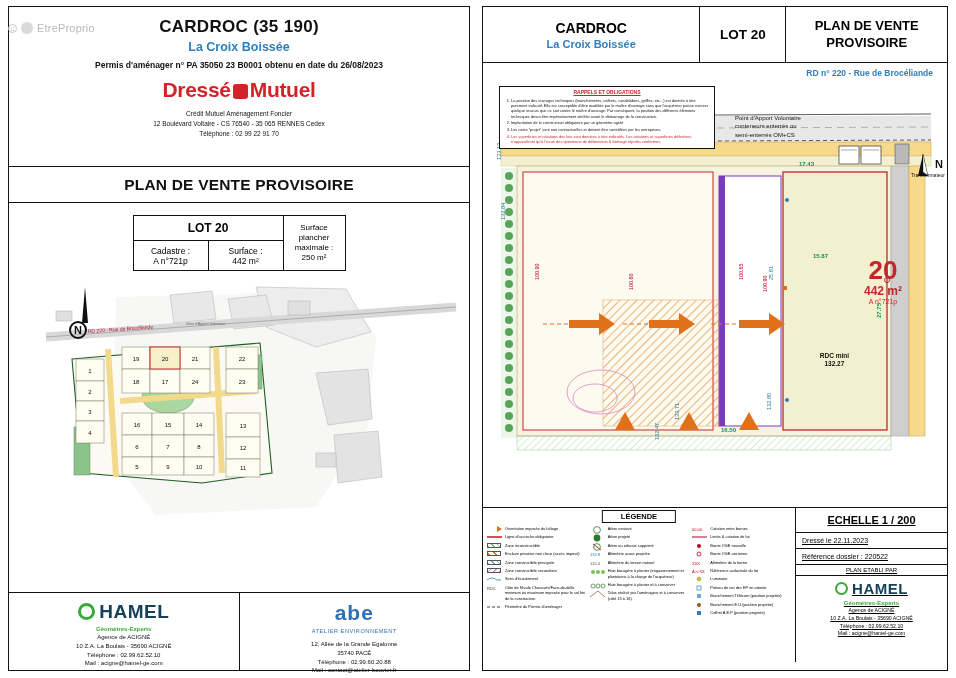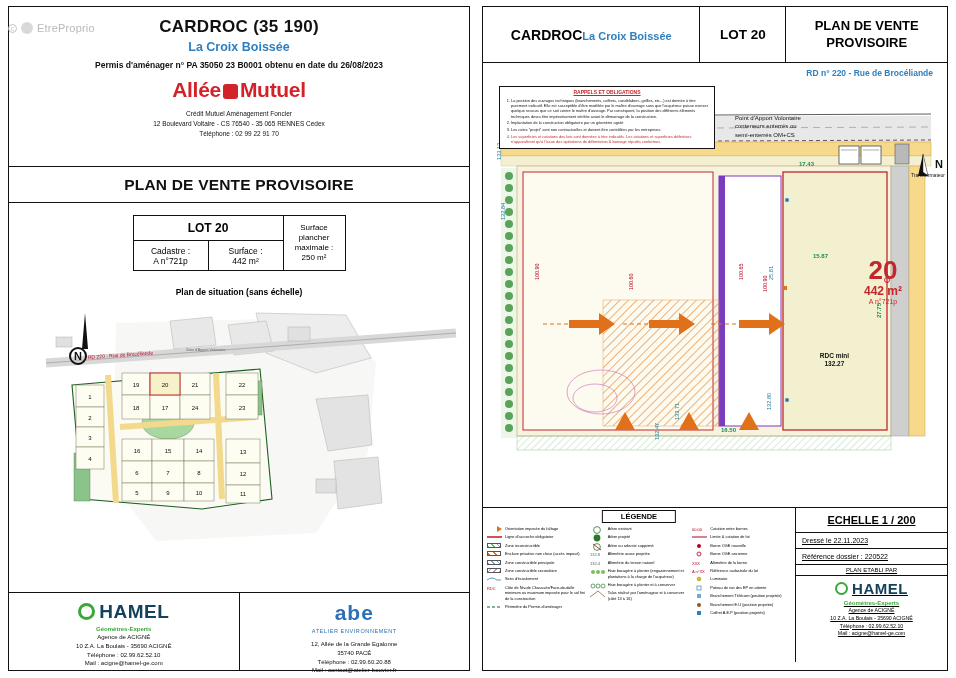--- a/index.html
+++ b/index.html
@@ -212,21 +212,21 @@
     left: 482px; top: 6px;
     width: 466px; height: 665px;
     border: 1px solid #111;
     background: #fff;
   }
   .rt-header {
     display: flex;
     height: 56px;
     border-bottom: 1px solid #111;
   }
-  .rt-h1 { flex: 1.55; display: flex; flex-direction: row; align-items: center; justify-content: center; }
+  .rt-h1 { flex: 1.55; display: flex; flex-direction: column; align-items: center; justify-content: center; }
   .rt-h2 { width: 86px; border-left: 1px solid #111; display: flex; align-items: center; justify-content: center; }
   .rt-h3 { flex: 1.15; border-left: 1px solid #111; display: flex; align-items: center; justify-content: center; text-align: center; }
   .rt-city { font-size: 14px; font-weight: bold; }
   .rt-city-sub { font-size: 11px; font-weight: bold; color: #2f7fbf; margin-top: 2px; }
   .rt-lot { font-size: 13.5px; font-weight: bold; }
   .rt-plan { font-size: 13px; font-weight: bold; line-height: 1.25; }
   .rt-road {
     text-align: right;
     font-size: 8.5px;
     font-weight: bold;
@@ -360,21 +360,21 @@
   </div>
 
   <div class="sheet-left">
 
     <div class="block" style="height:160px;">
       <div class="title-main">CARDROC (35 190)</div>
       <div class="title-sub">La Croix Boissée</div>
       <div class="permit">Permis d'aménager n° PA 35050 23 B0001 obtenu en date du 26/08/2023</div>
       <div class="cm-logo">
         <div class="cm-name">
-          <span>Allée</span><span class="cm-mark"></span><span>Mutuel</span>
+          <span>Dressé</span><span class="cm-mark"></span><span>Mutuel</span>
         </div>
       </div>
       <div class="cm-legal">
         <div>Crédit Mutuel Aménagement Foncier</div>
         <div>12 Boulevard Voltaire - CS 76540 - 35 065 RENNES Cedex</div>
         <div>Téléphone : 02 99 22 91 70</div>
       </div>
     </div>
 
     <div class="block" style="padding:0;">
@@ -398,21 +398,20 @@
           </td>
           <td class="lot-cell">
             <div>Surface :</div>
             <div>442 m²</div>
           </td>
         </tr>
       </tbody>
         </table>
     </div>
 
-    <div class="situation-title">Plan de situation (sans échelle)</div>
 
     <div class="sit-map">
       <div class="compass">
         <div class="needle"></div>
         <div class="ncirc">N</div>
       </div>
       <svg width="446" height="246" viewBox="0 0 446 246">
 
         <path d="M100 20 L330 14 L360 60 L352 150 L300 230 L140 238 L96 180 Z" fill="#f7f7f5" stroke="none"></path>
         <path d="M240 10 L330 12 L355 55 L300 70 L250 50 Z" fill="#ededed" stroke="#bbb" stroke-width=".6"></path>

